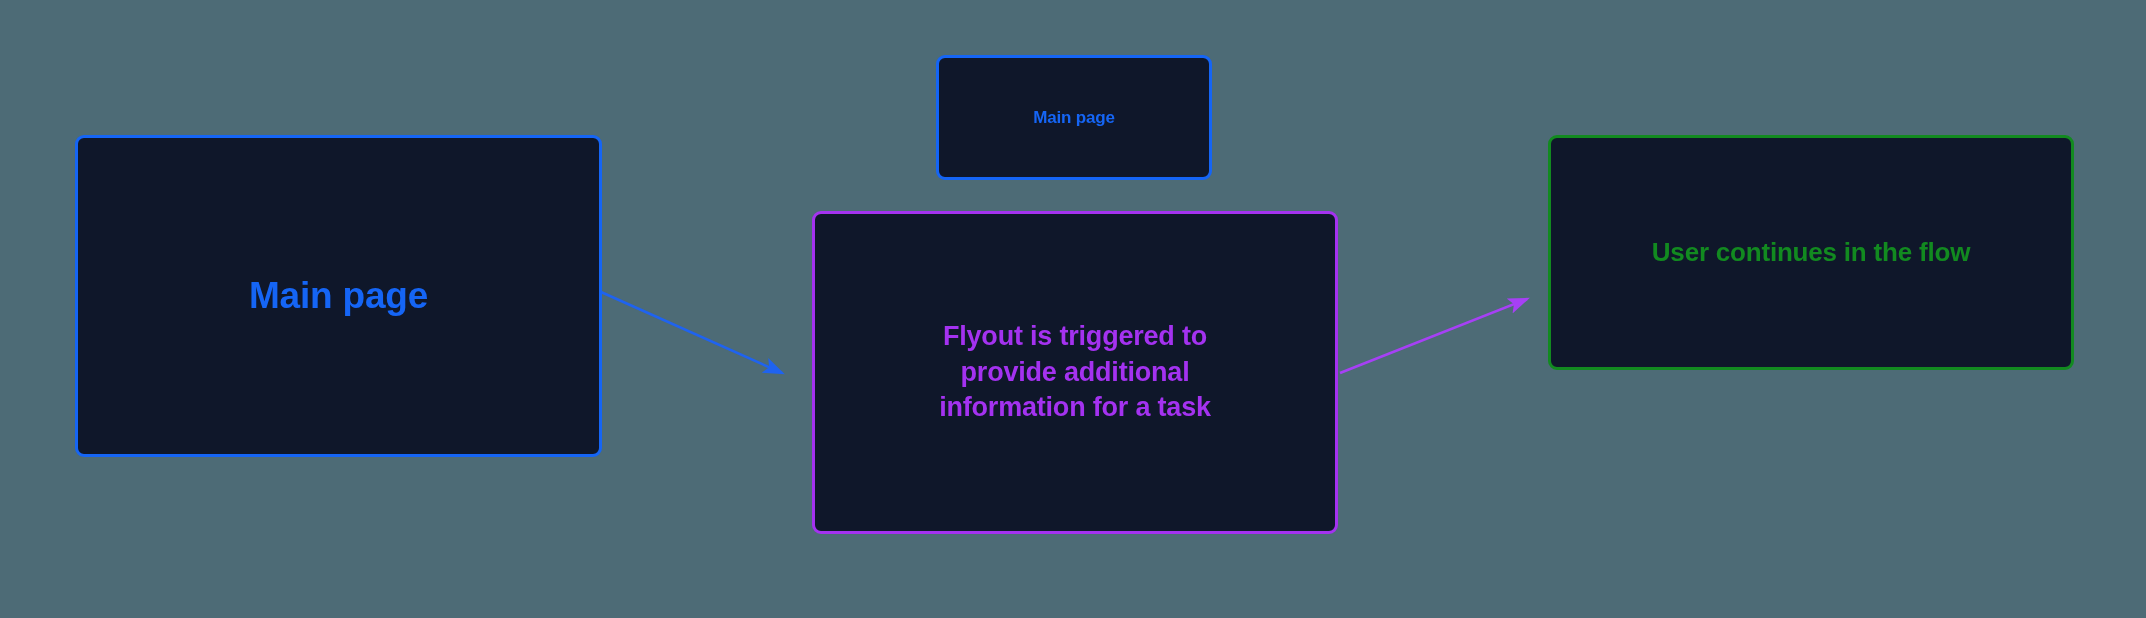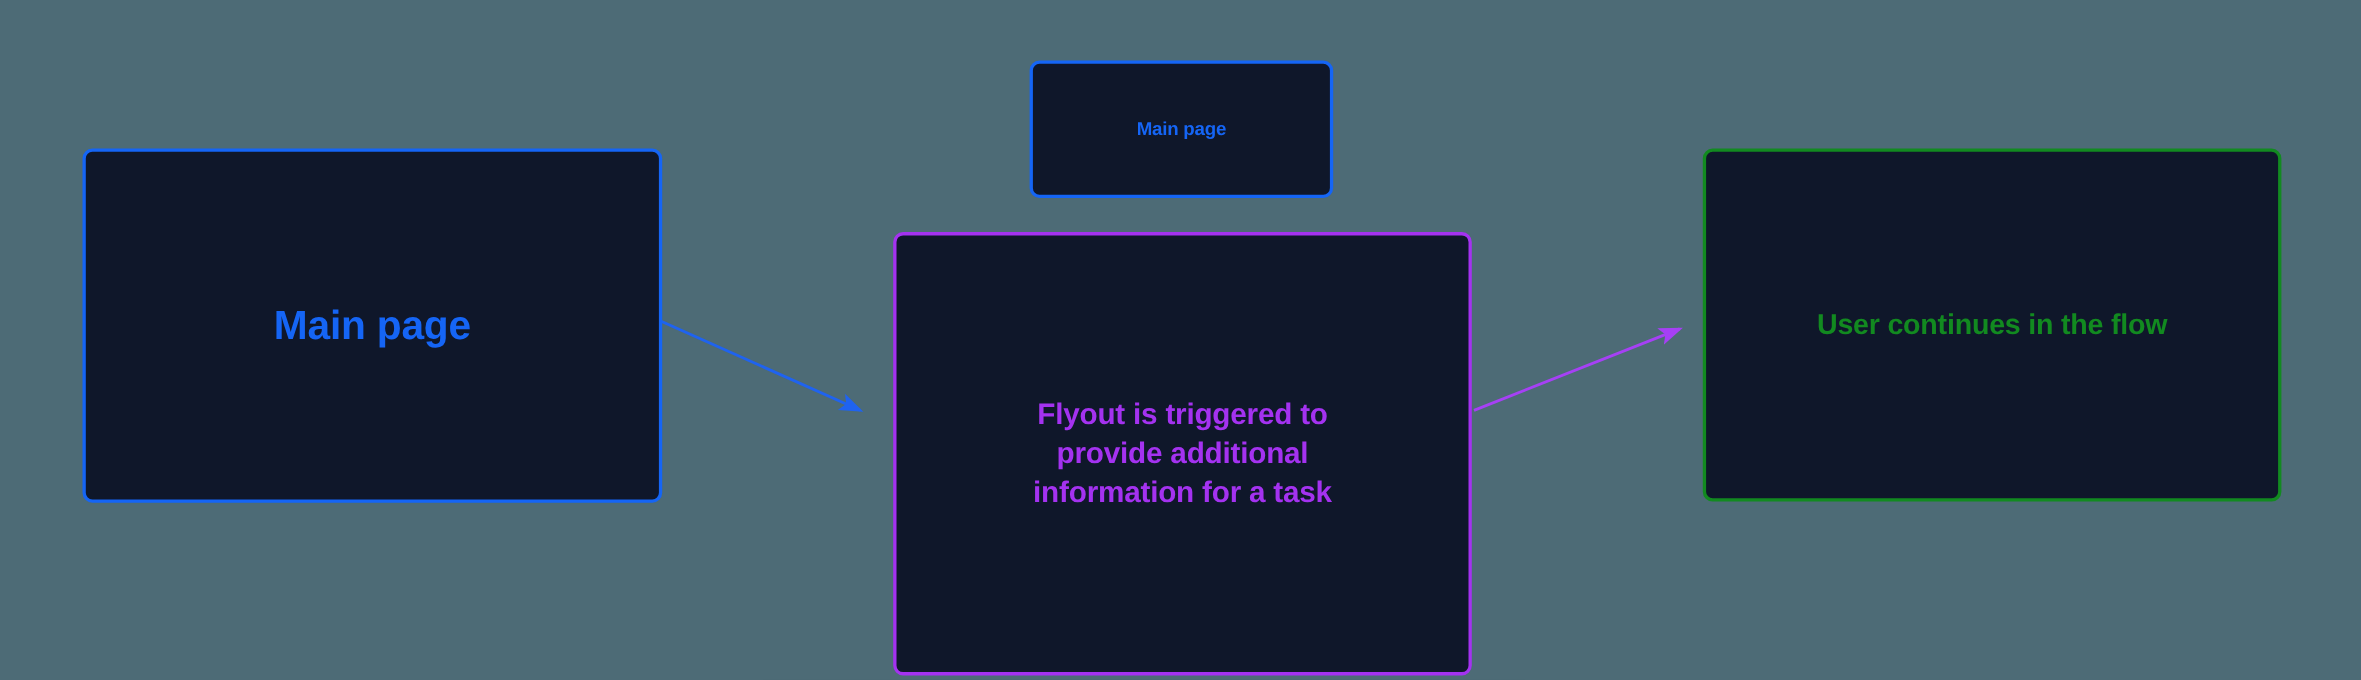--- a/index.html
+++ b/index.html
@@ -60,37 +60,37 @@
   #node-main-page-small .node-label {
     color: #1565f5;
     font-size: 17px;
   }
 
   
   #node-flyout {
     left: 812px;
     top: 211px;
     width: 526px;
-    height: 403px;
+    height: 323px;
     border-width: 3px;
     border-color: #a432f0;
   }
   #node-flyout .node-label {
     color: #a432f0;
     font-size: 27px;
     line-height: 1.33;
     max-width: 340px;
   }
 
   
   #node-user-continues {
     left: 1548px;
     top: 135px;
     width: 526px;
-    height: 321px;
+    height: 235px;
     border-width: 3px;
     border-color: #128a20;
   }
   #node-user-continues .node-label {
     color: #128a20;
     font-size: 26px;
   }
 
   
   #connectors {

